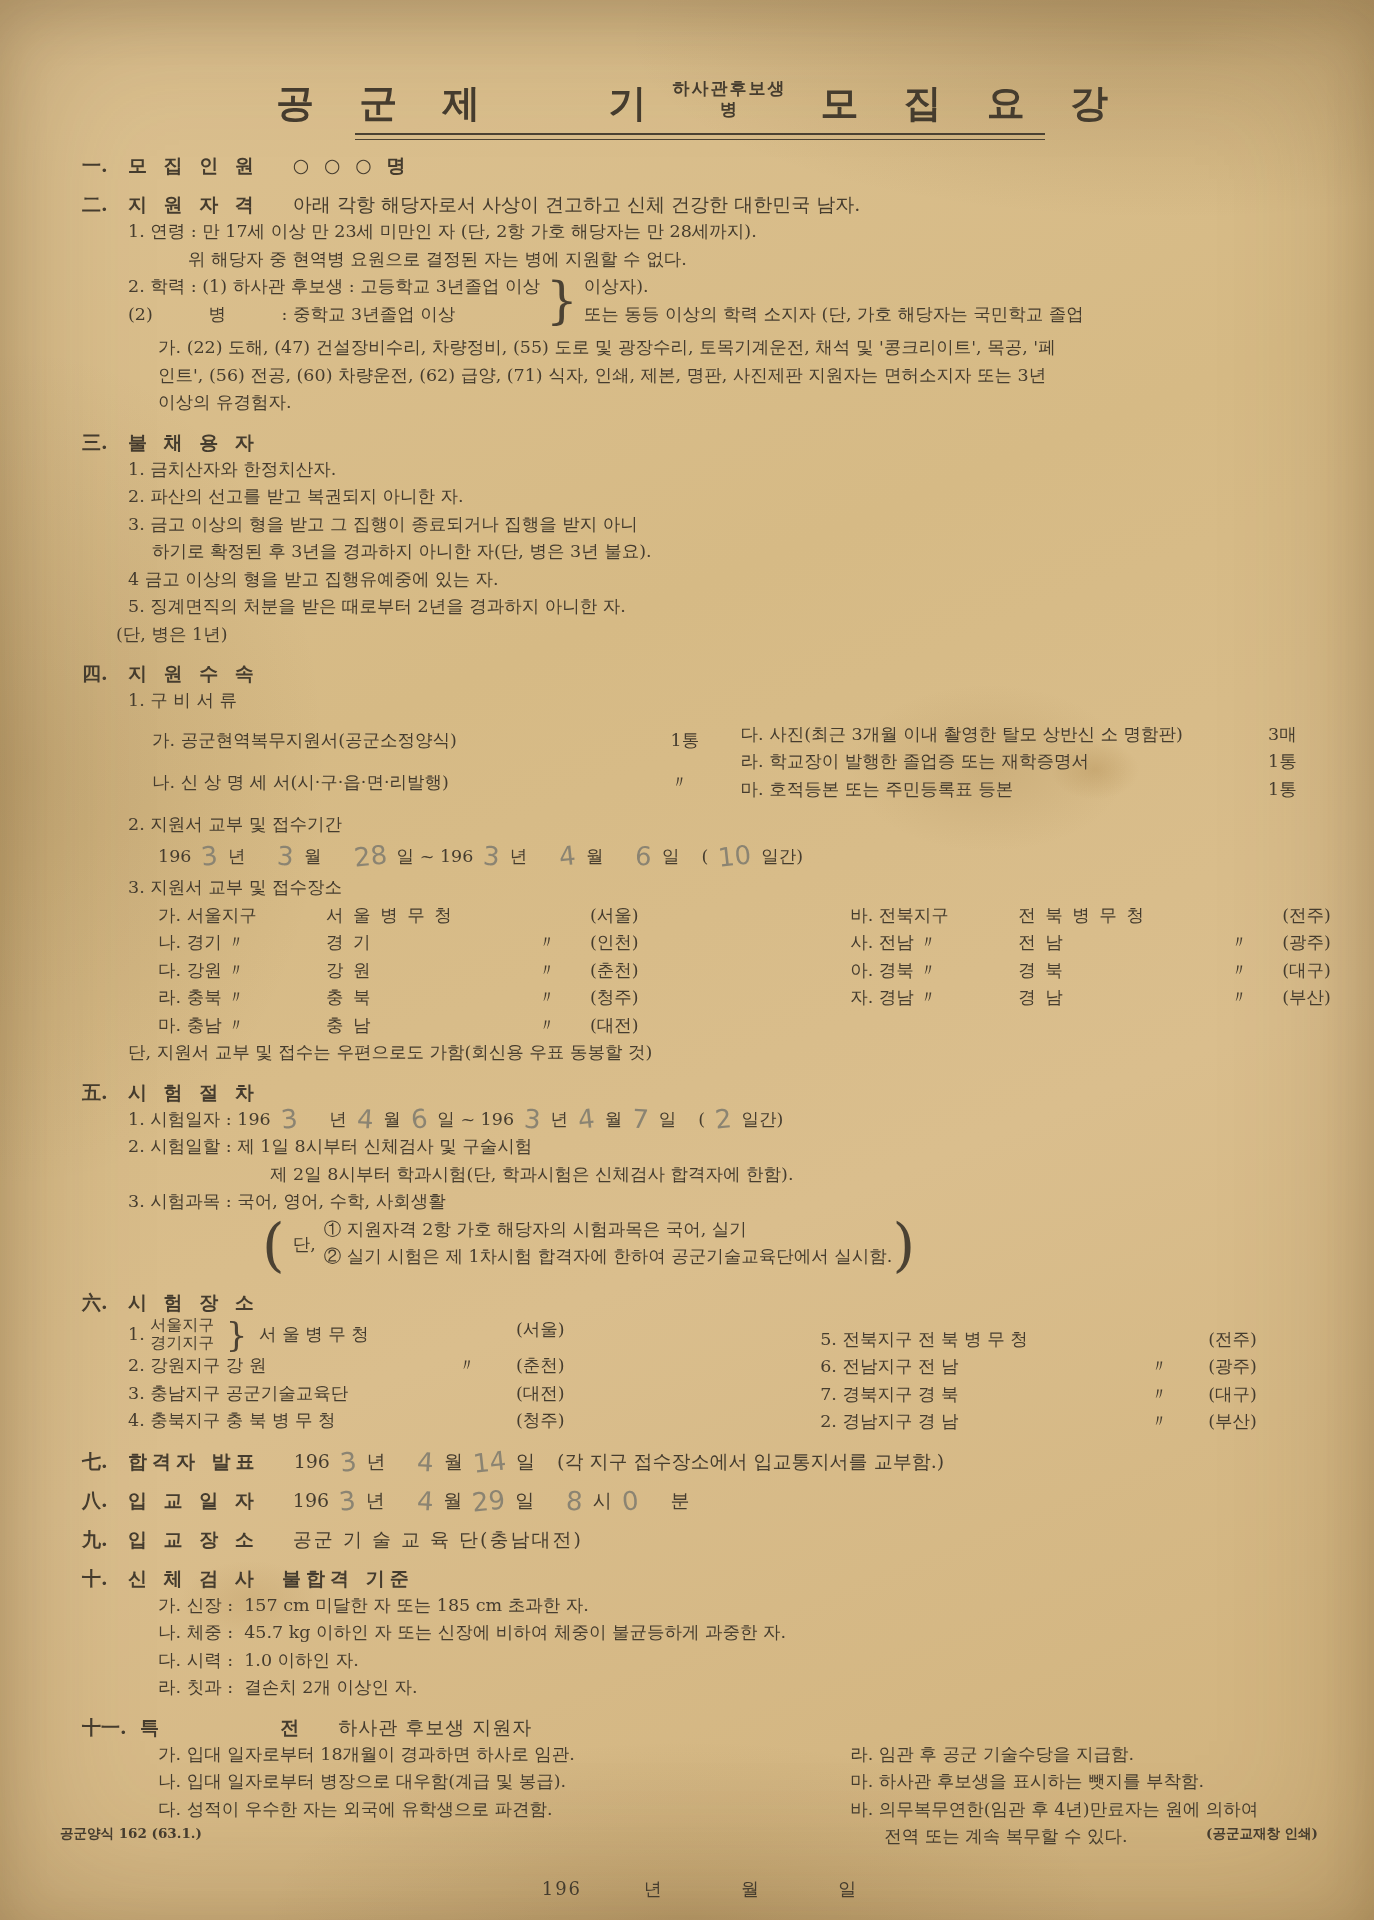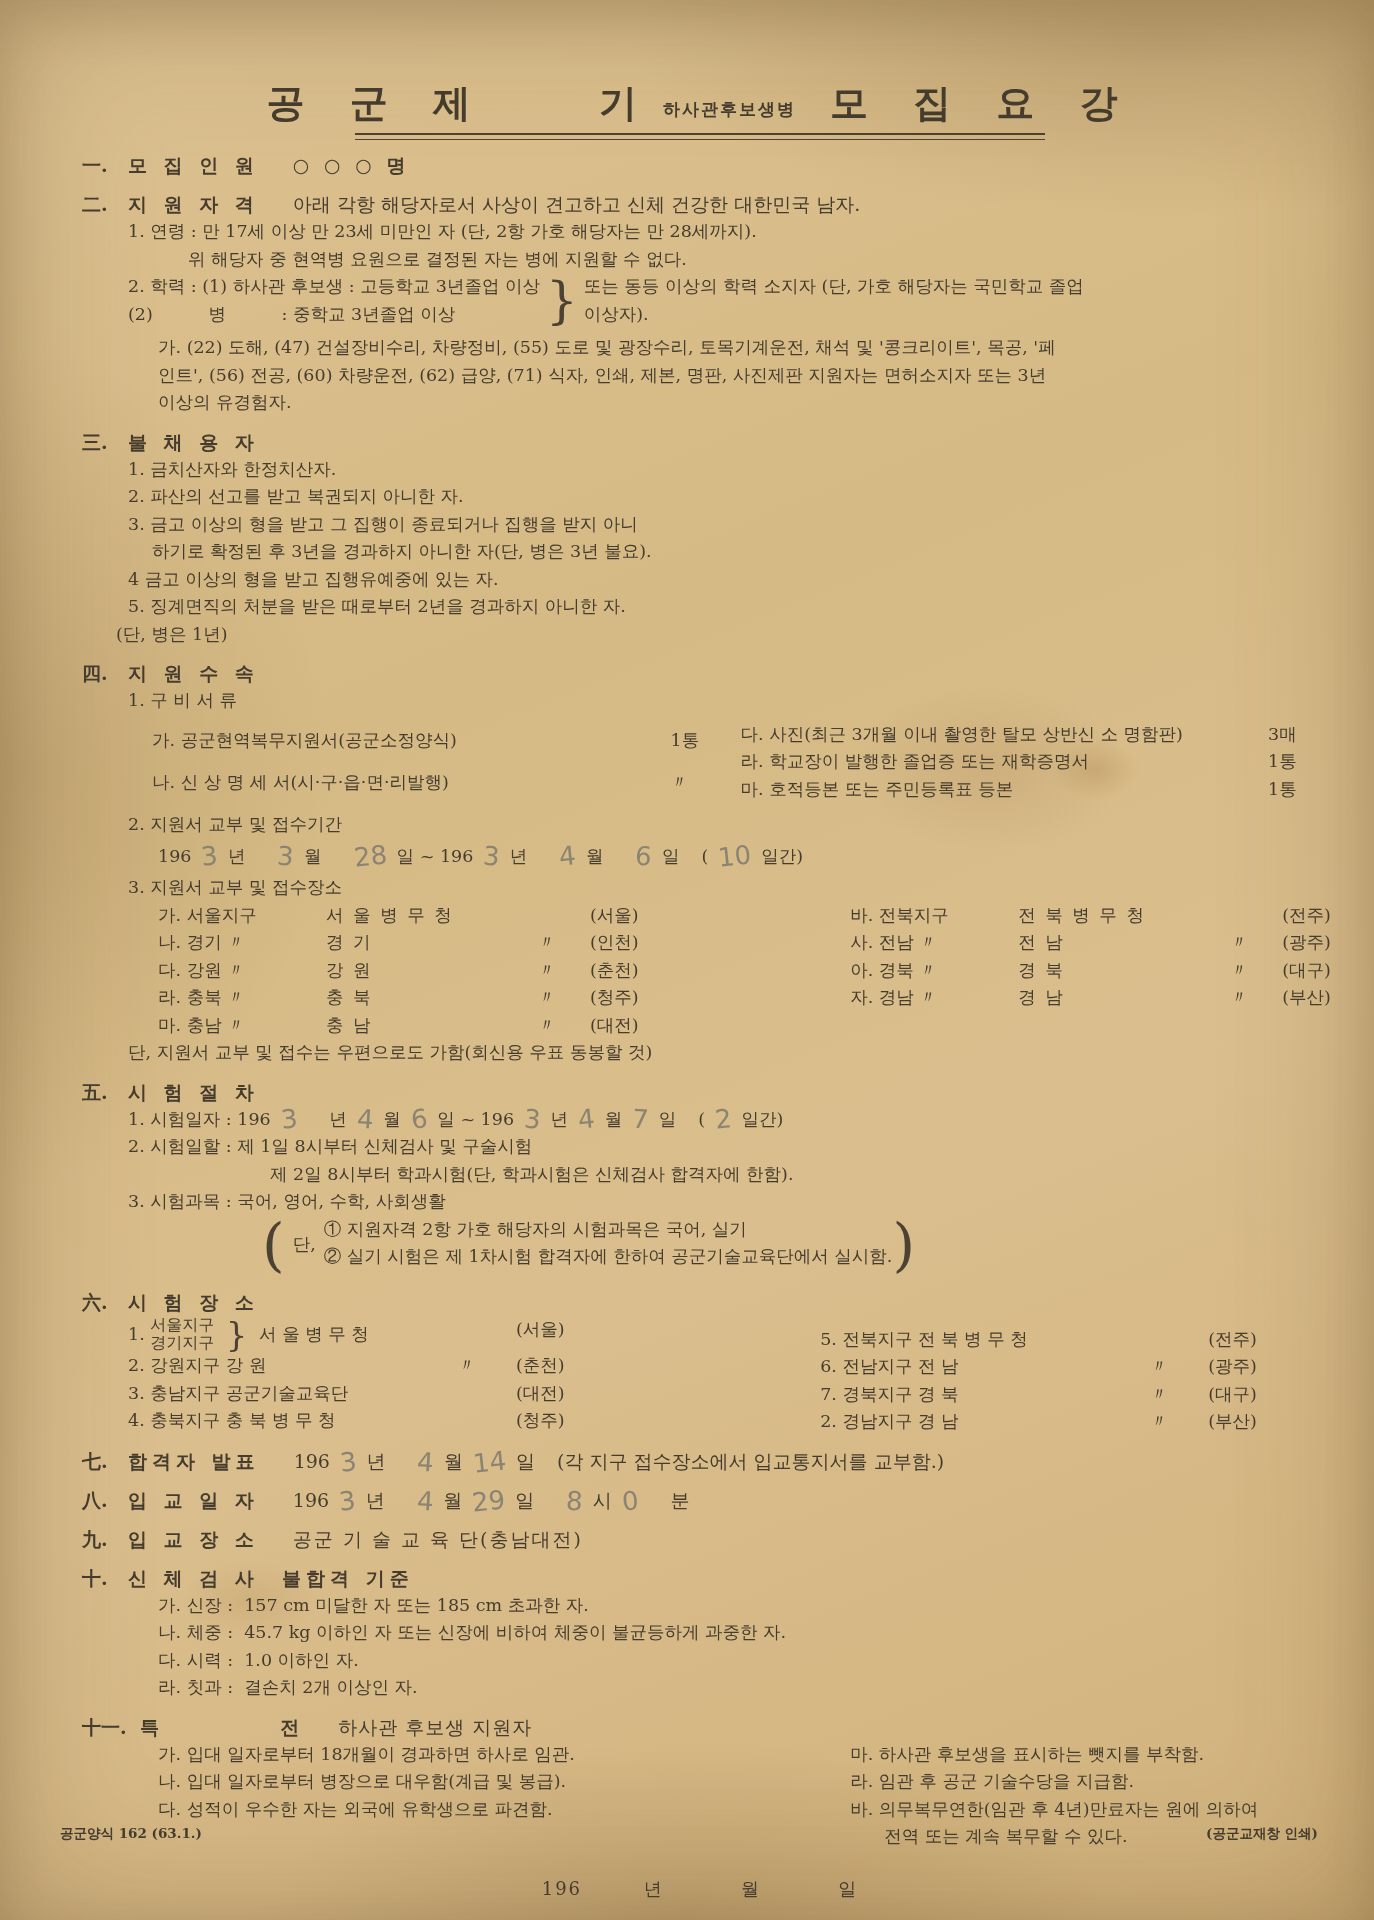--- a/index.html
+++ b/index.html
@@ -14,21 +14,21 @@
     font-family:"DejaVu Serif","Liberation Serif",serif;color:#453c2e;}
   .content{position:absolute;inset:0;padding:66px 56px 0 82px;box-sizing:border-box;}
   .stain{position:absolute;border-radius:50%;pointer-events:none;}
   .stain1{left:1050px;top:740px;width:90px;height:60px;background:radial-gradient(rgba(140,95,30,.18),transparent 70%);}
   .stain2{left:180px;top:1560px;width:140px;height:80px;background:radial-gradient(rgba(140,95,30,.12),transparent 70%);}
 
   
   .title-row{display:flex;justify-content:center;align-items:flex-end;margin-top:12px;gap:8px;}
   .t-big{font-size:38px;font-weight:bold;letter-spacing:16px;white-space:nowrap;}
   .gap-gi{width:96px;}
-  .t-stack{display:flex;align-items:center;font-size:17px;font-weight:bold;
+  .t-stack{display:flex;flex-direction:column;align-items:center;font-size:17px;font-weight:bold;
            line-height:1.2;margin:0 26px 10px 2px;letter-spacing:2px;}
   .title-underline{width:690px;margin:4px auto 0;border-top:2px solid #4b4233;border-bottom:1px solid #4b4233;height:4px;}
 
   
   .sec-head{display:flex;align-items:baseline;font-weight:bold;font-size:19px;margin-top:13px;}
   .sec-no{width:46px;flex:none;}
   .sec-no.wide{width:58px;}
   .sec-t{letter-spacing:5px;white-space:pre-wrap;}
   .sec-v{margin-left:34px;font-weight:bold;letter-spacing:4px;}
   .line{font-size:17.5px;line-height:27.5px;}
@@ -94,22 +94,22 @@
     </div>
     <div class="line ind1">1. 연령 : 만 17세 이상 만 23세 미만인 자 (단, 2항 가호 해당자는 만 28세까지).</div>
     <div class="line ind3">위 해당자 중 현역병 요원으로 결정된 자는 병에 지원할 수 없다.</div>
     <div class="cols ind1">
       <div>
         <div class="line pre">2. 학력 : (1) 하사관 후보생 : 고등학교 3년졸업 이상</div>
         <div class="line pre">(2)          병          : 중학교 3년졸업 이상</div>
       </div>
       <div class="brace">}</div>
       <div>
+        <div class="line">이상자).</div>
         <div class="line">또는 동등 이상의 학력 소지자 (단, 가호 해당자는 국민학교 졸업</div>
-        <div class="line">이상자).</div>
       </div>
     </div>
     <div class="line ind2" style="margin-top:6px">가. (22) 도해, (47) 건설장비수리, 차량정비, (55) 도로 및 광장수리, 토목기계운전, 채석 및 '콩크리이트', 목공, '페</div>
     <div class="line ind2">인트', (56) 전공, (60) 차량운전, (62) 급양, (71) 식자, 인쇄, 제본, 명판, 사진제판 지원자는 면허소지자 또는 3년</div>
     <div class="line ind2">이상의 유경험자.</div>
 
     <div class="sec-head">
       <span class="sec-no">三.</span>
       <span class="sec-t">불 채 용 자</span>
     </div>
@@ -337,22 +337,22 @@
       <span class="sec-t pre">특          전</span>
       <span class="sec-v" style="font-weight:normal;letter-spacing:1px">하사관 후보생 지원자</span>
     </div>
     <div class="cols">
       <div class="colL ind2">
         <div class="line">가. 입대 일자로부터 18개월이 경과하면 하사로 임관.</div>
         <div class="line">나. 입대 일자로부터 병장으로 대우함(계급 및 봉급).</div>
         <div class="line">다. 성적이 우수한 자는 외국에 유학생으로 파견함.</div>
       </div>
       <div class="colR">
+        <div class="line">라. 임관 후 공군 기술수당을 지급함.</div>
         <div class="line">마. 하사관 후보생을 표시하는 뺏지를 부착함.</div>
-        <div class="line">라. 임관 후 공군 기술수당을 지급함.</div>
         <div class="line">바. 의무복무연한(임관 후 4년)만료자는 원에 의하여</div>
         <div class="line" style="margin-left:34px">전역 또는 계속 복무할 수 있다.</div>
       </div>
     </div>
 
     <div class="footer-date pre">196        년          월          일</div>
 
   </div>
 
   <div class="footer-bottom">

